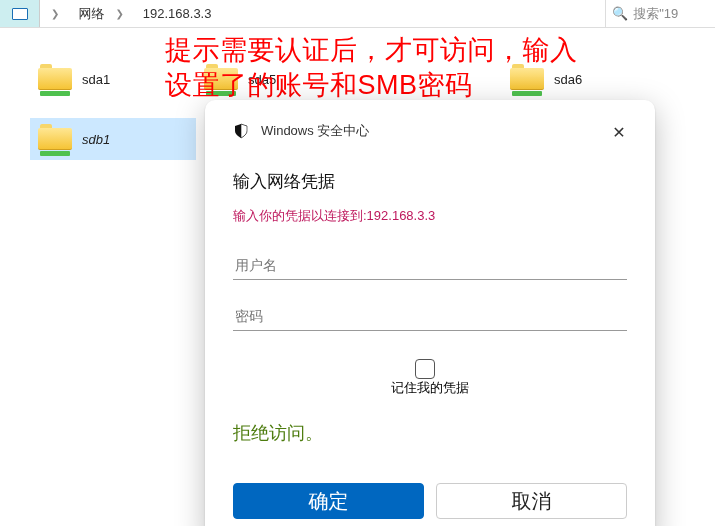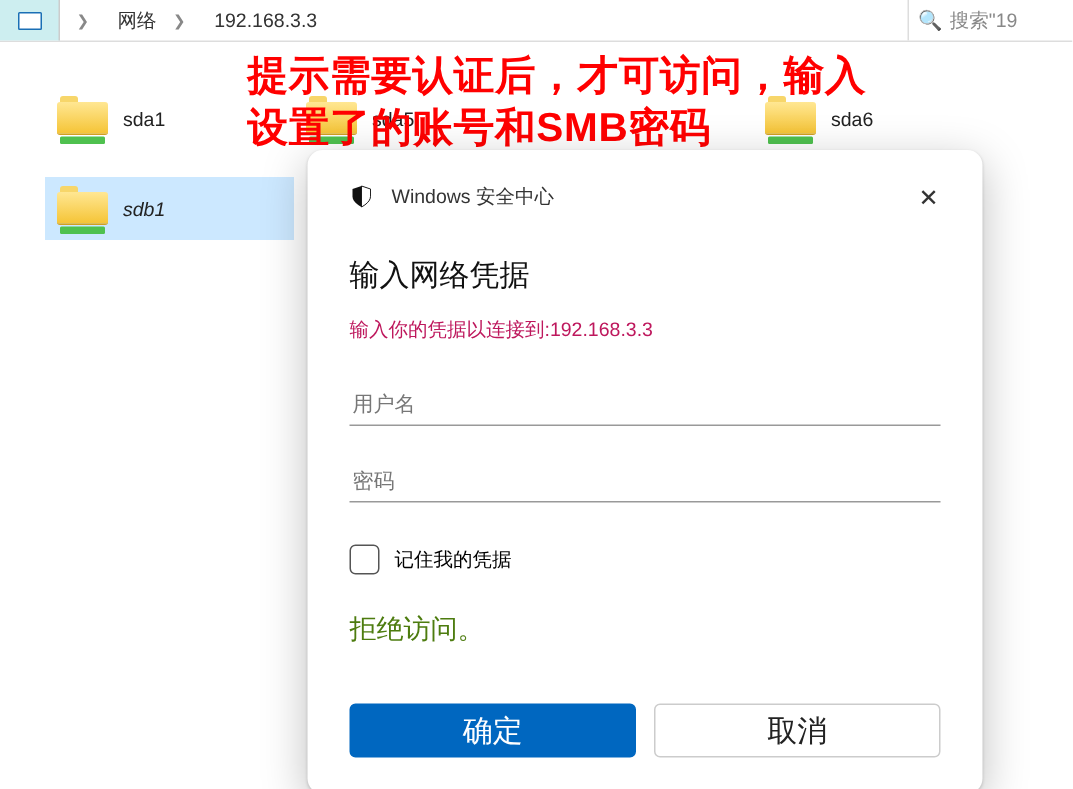--- a/index.html
+++ b/index.html
@@ -80,21 +80,21 @@
     .ftab { position:absolute; top:0; left:2px; width:12px; height:5px; background:#f7d66a; border-radius:2px 2px 0 0;}
     .fbody { position:absolute; top:4px; left:0; width:34px; height:22px; background: linear-gradient(#ffe793, #f5c436); border-radius:2px; border-bottom:1px solid #d1a020;}
     .fbar { position:absolute; bottom:-2px; left:2px; width:30px; height:5px; background:#4fc14f; border-radius:1px;}
     .folder-label { color:#222; }
 
     
     .annotation {
       position: absolute;
       left: 165px; top: 33px;
       font-size: 27px;
-      font-weight: 700;
+      font-weight: 400;
       color: #ff0000;
       line-height: 1.3;
       letter-spacing: 0.5px;
       pointer-events: none;
       z-index: 5;
     }
 
     
     .dialog {
       position: absolute;
@@ -117,21 +117,21 @@
     .dlg-header-icon { width:16px; height:16px; margin-right:12px; display:flex; align-items:center; justify-content:center;}
     .dlg-close {
       position: absolute;
       right: -6px; top: -4px;
       width: 28px; height: 28px;
       display:flex; align-items:center; justify-content:center;
       font-size: 16px; color:#333;
       cursor:pointer;
     }
     .dlg-title {
-      font-size: 20px;
+      font-size: 17px;
       color: #111;
       margin-bottom: 14px;
     }
     .dlg-prompt {
       font-size: 13px;
       color: #be185d;
       margin-bottom: 26px;
     }
     .dlg-input {
       width: 100%;
@@ -141,20 +141,21 @@
       font-size: 14px;
       color: #333;
       outline: none;
       margin-bottom: 22px;
       font-family: inherit;
     }
     .dlg-input::placeholder { color: #777; }
     .dlg-check-row {
       display: flex; align-items: center; margin-top: 6px; margin-bottom: 24px;
       cursor: pointer;
+      flex-direction: column;
     }
     .dlg-check {
       width: 20px; height: 20px; border: 1.5px solid #555; border-radius: 4px; margin-right: 10px;
     }
     .dlg-error {
       color: #4d7c0f; font-size: 18px; margin-bottom: 38px;
     }
     .dlg-buttons { display: flex; gap: 12px; }
     .dlg-btn {
       flex: 1; height: 36px; border-radius: 4px;

